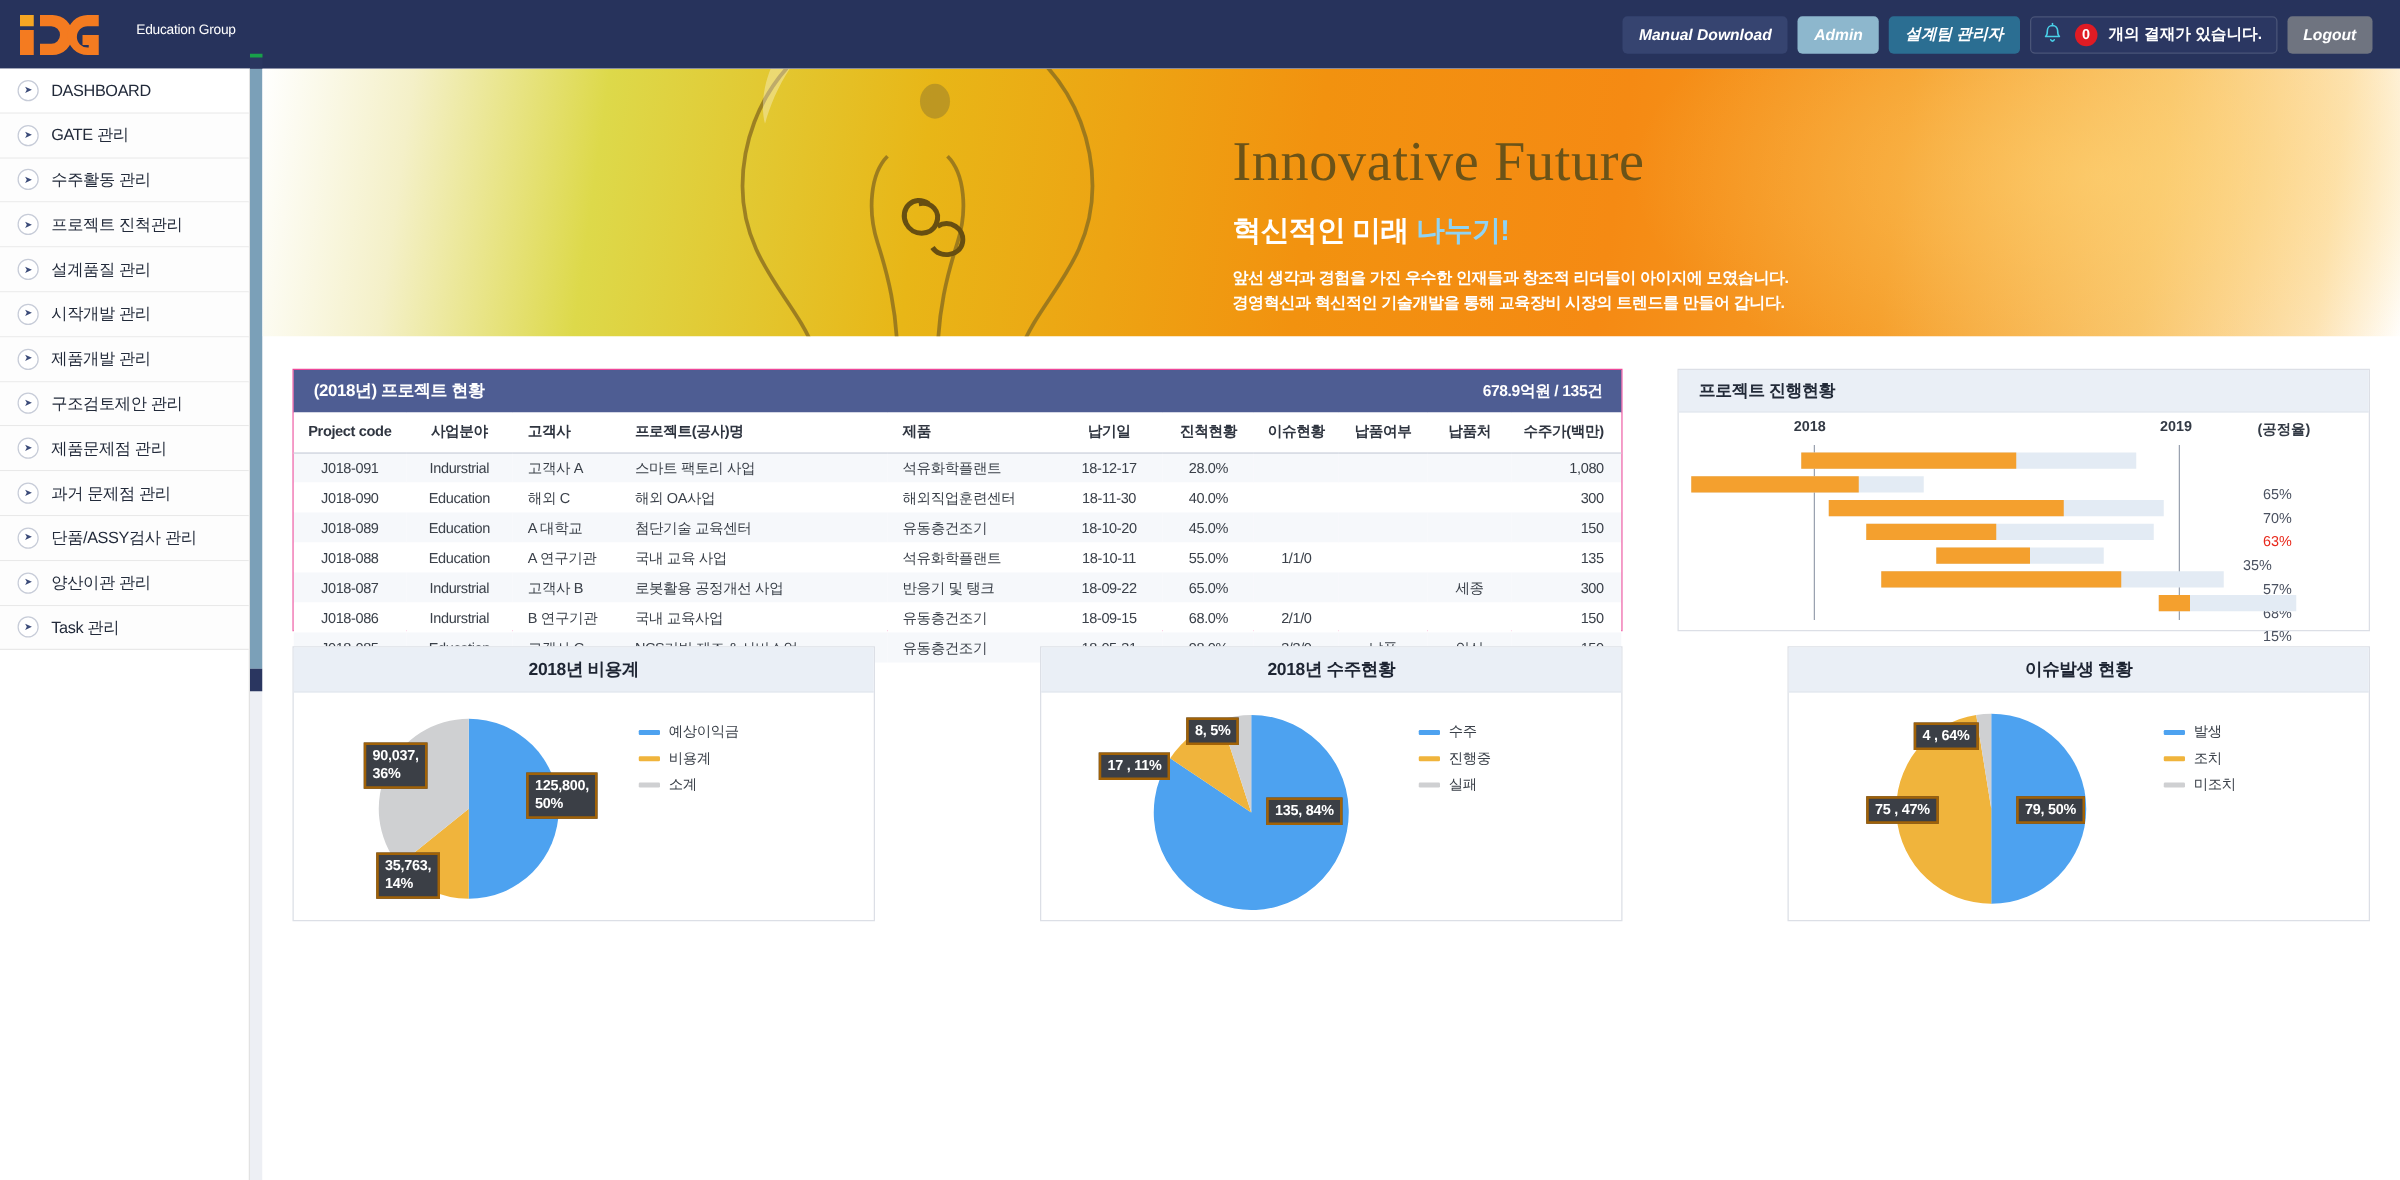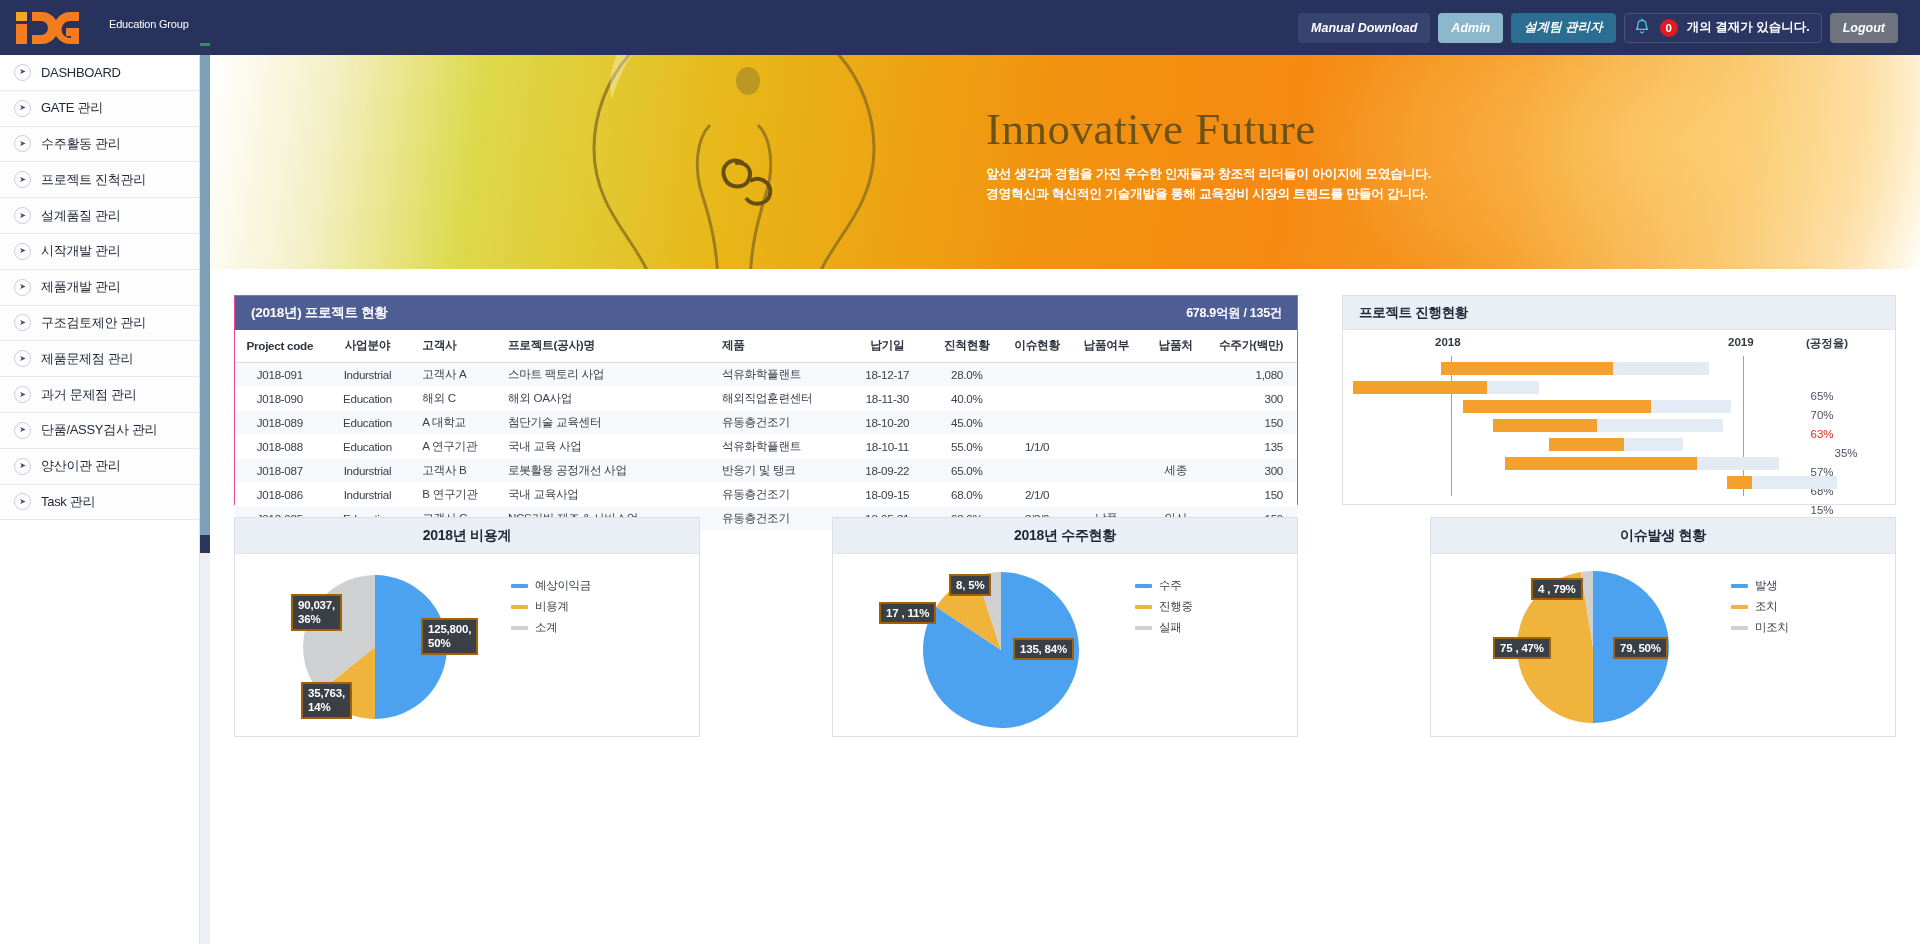--- a/index.html
+++ b/index.html
@@ -298,20 +298,23 @@
         <path d="M247 134 c-12 -8 -24 4 -18 16 c5 10 20 10 24 0 c4 -10 -4 -18 -14 -16"></path>
         <path d="M254 152 c10 -6 22 2 20 13 c-2 11 -18 13 -24 4"></path>
       </g>
       <rect x="230" y="4" width="72" height="13" fill="#b99524"></rect>
       <ellipse cx="252" cy="52" rx="12" ry="14" fill="#b99524"></ellipse>
       <path d="M148 -10 C120 10 110 48 116 70 C122 48 136 18 158 2 Z" fill="#ffffff" opacity="0.35"></path>
     </svg>
 
     <div id="hero-text">
       <div id="hero-title">Innovative Future</div>
+      <div id="hero-sub">
+        <span>혁신적인 미래 </span><span class="hl">나누기!</span>
+      </div>
       <div id="hero-desc">
         <div>앞선 생각과 경험을 가진 우수한 인재들과 창조적 리더들이 아이지에 모였습니다.</div>
         <div>경영혁신과 혁신적인 기술개발을 통해 교육장비 시장의 트렌드를 만들어 갑니다.</div>
       </div>
     </div>
   </div>
 
   <div id="row1">
 
     <section id="project-panel">
@@ -469,21 +472,21 @@
             <div class="grate" style="left: 456px; top: 51px;">70%</div>
             <div class="grow" style="left: 120px; top: 70px; width: 268px;">
               <div class="gbg" style="width:268px"></div>
               <div class="gfill" style="width:188px"></div>
             </div>
             <div class="grate red" style="left: 456px; top: 70px;">63%</div>
             <div class="grow" style="left: 150px; top: 89px; width: 230px;">
               <div class="gbg" style="width:230px"></div>
               <div class="gfill" style="width:104px"></div>
             </div>
-            <div class="grate" style="left: 480px; top: 89px;">35%</div>
+            <div class="grate" style="left: 440px; top: 89px;">35%</div>
             <div class="grow" style="left: 206px; top: 108px; width: 134px;">
               <div class="gbg" style="width:134px"></div>
               <div class="gfill" style="width:75px"></div>
             </div>
             <div class="grate" style="left: 456px; top: 108px;">57%</div>
             <div class="grow" style="left: 162px; top: 127px; width: 274px;">
               <div class="gbg" style="width:274px"></div>
               <div class="gfill" style="width:192px"></div>
             </div>
             <div class="grate" style="left: 456px; top: 127px;">68%</div>
@@ -558,21 +561,21 @@
     <div class="chart-card" style="left:1196px">
       <div class="chart-title">이슈발생 현황</div>
       <div class="chart-body" id="chart-body-2">
           <svg class="pie-svg" width="260" height="182" style="left: 0px; top: 0px;">
             <path d="M 162 93 L 162.00 17.00 A 76 76 0 0 1 162.00 169.00 Z" fill="#4da2f0"></path>
             <path d="M 162 93 L 162.00 169.00 A 76 76 0 0 1 149.96 17.96 Z" fill="#f0b43c"></path>
             <path d="M 162 93 L 149.96 17.96 A 76 76 0 0 1 162.00 17.00 Z" fill="#cfd0d2"></path>
           </svg>
           <div class="dlabel" style="left: 182px; top: 83px;">79, 50%</div>
           <div class="dlabel" style="left: 62px; top: 83px;">75 , 47%</div>
-          <div class="dlabel" style="left: 100px; top: 24px;">4 , 79%</div>
+          <div class="dlabel" style="left: 100px; top: 24px;">4 , 64%</div>
           <div class="legend" style="left: 300px; top: 24px;">
             <div class="legend-row">
               <span class="legend-swatch" style="background:#4da2f0"></span>
               <span class="legend-text">발생</span>
             </div>
             <div class="legend-row">
               <span class="legend-swatch" style="background:#f0b43c"></span>
               <span class="legend-text">조치</span>
             </div>
             <div class="legend-row">

